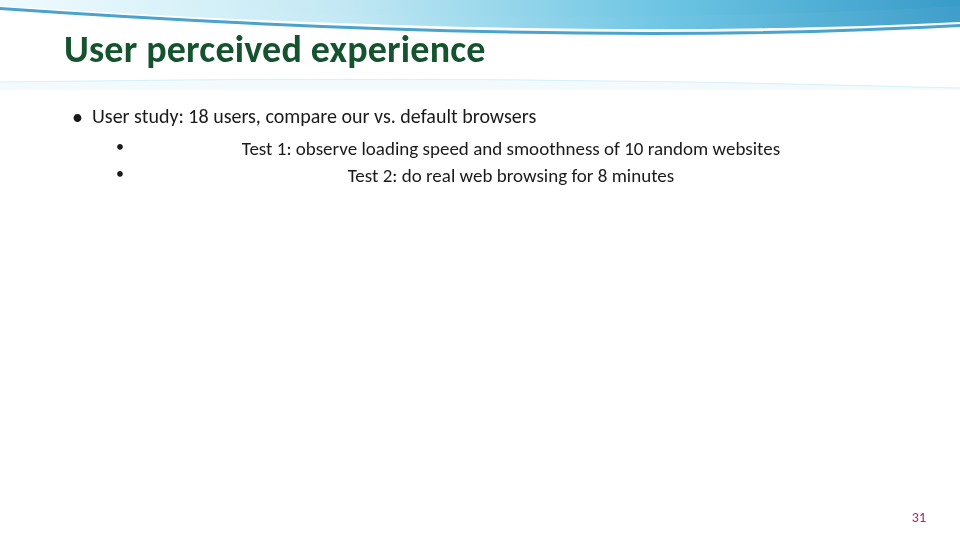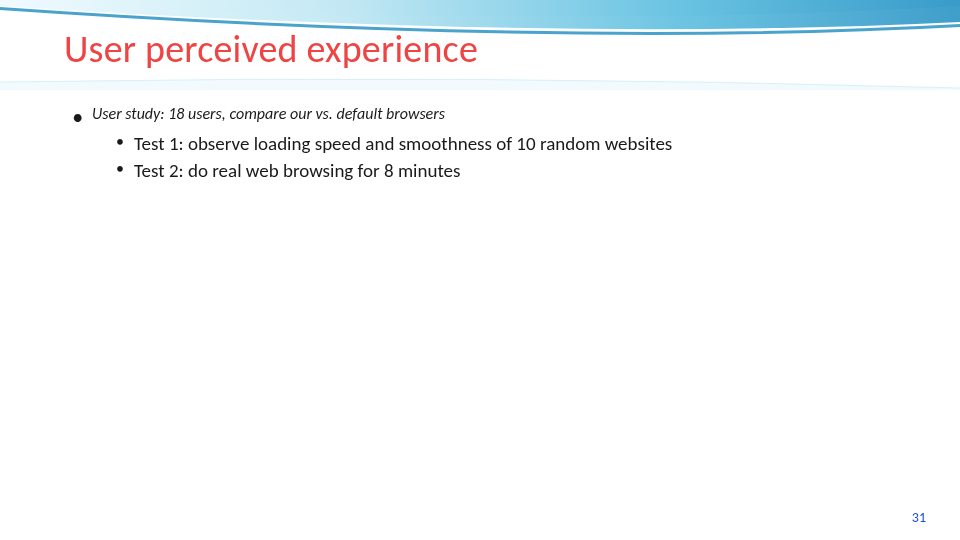--- a/index.html
+++ b/index.html
@@ -25,69 +25,69 @@
     left: 0;
     width: 960px;
     height: 90px;
     pointer-events: none;
   }
   .title {
     position: absolute;
     top: 26px;
     left: 64px;
     font-size: 38px;
-    font-weight: 400;
-    color: #ef4444;
+    font-weight: 700;
+    color: #14532d;
     letter-spacing: 0.2px;
   }
   .content {
     position: absolute;
     top: 104px;
     left: 72px;
     right: 72px;
   }
   .level1 {
-    font-size: 16px;
+    font-size: 20px;
     margin: 0 0 8px 0;
     padding-left: 20px;
     position: relative;
     line-height: 1.25;
-    font-style: italic;
   }
   .level1::before {
     content: "•";
     position: absolute;
     left: 0;
     top: 0;
     font-size: 22px;
   }
   .level2-group {
     margin-top: 4px;
     padding-left: 44px;
+    text-align: center;
   }
   .level2 {
     font-size: 19px;
     margin: 0 0 2px 0;
     padding-left: 18px;
     position: relative;
     line-height: 1.3;
   }
   .level2::before {
     content: "•";
     position: absolute;
     left: 0;
     top: 0;
     font-size: 16px;
   }
   .page-number {
     position: absolute;
     bottom: 14px;
     right: 34px;
     font-size: 14px;
-    color: #1d4ed8;
+    color: #be185d;
     margin-top: 20px;
   }
 </style>
 </head>
 <body>
 
 <div class="slide">
 
   <svg class="header-decoration" viewBox="0 0 960 90" preserveAspectRatio="none">
     <defs>

